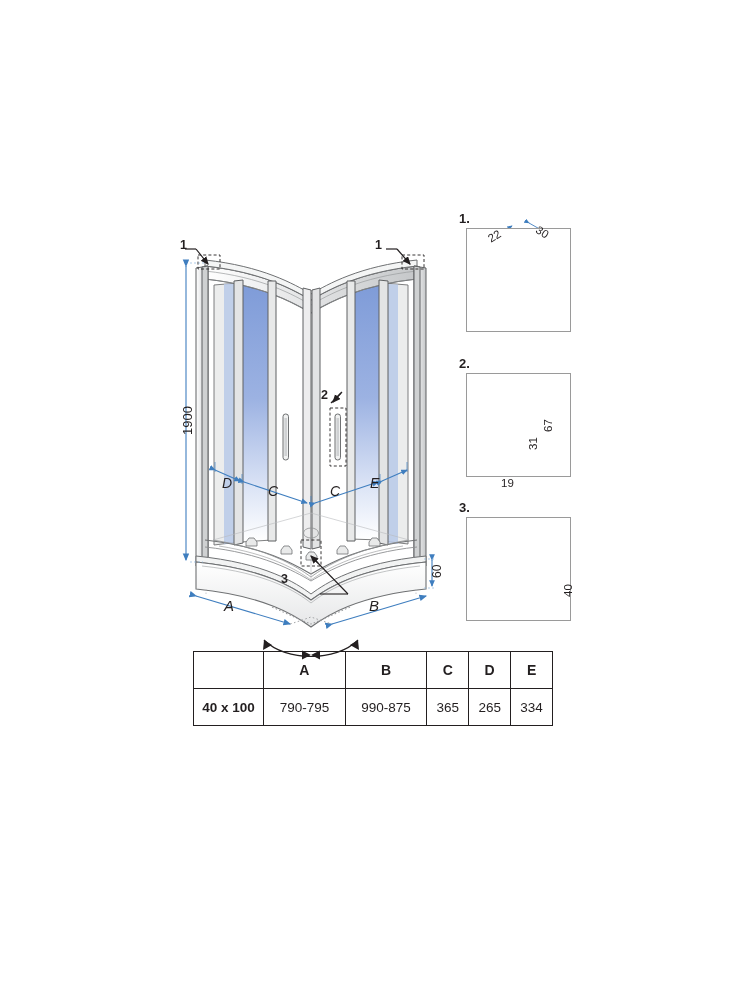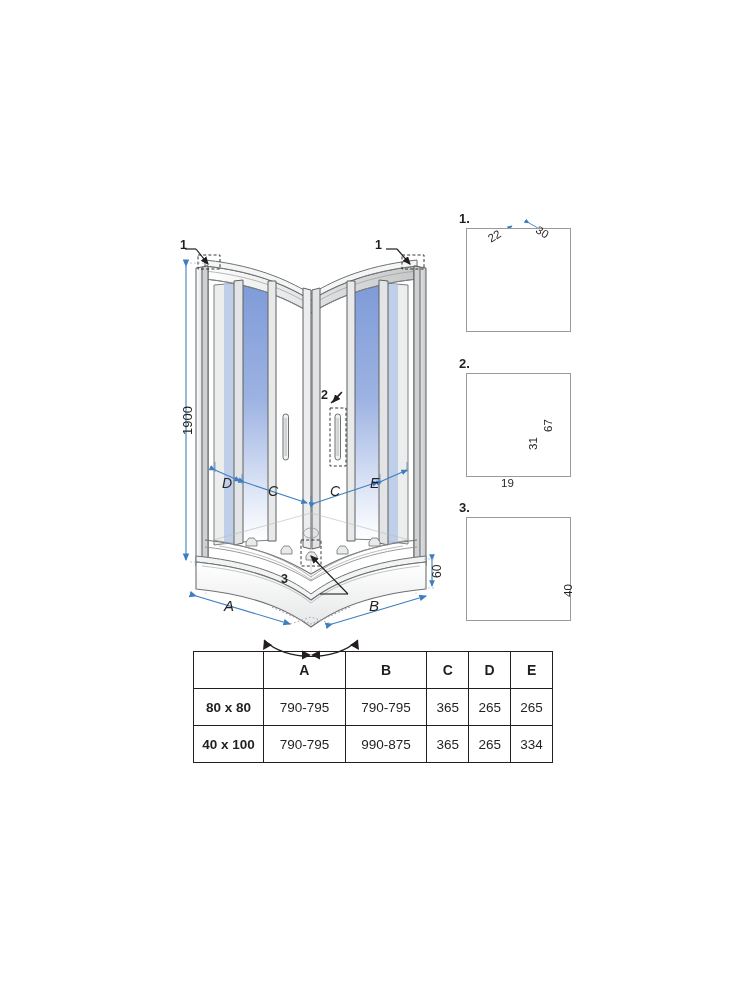--- a/index.html
+++ b/index.html
@@ -334,28 +334,20 @@
     <tbody>
         <tr>
       <th class="c0"></th>
       <th class="c1">A</th>
       <th class="c2">B</th>
       <th class="c3">C</th>
       <th class="c4">D</th>
       <th class="c5">E</th>
     </tr>
     <tr>
-      <td class="rowhdr">80 x 80</td>
-      <td>790-795</td>
-      <td>790-795</td>
-      <td>365</td>
-      <td>265</td>
-      <td>265</td>
-    </tr>
-    <tr>
       <td class="rowhdr">40 x 100</td>
       <td>790-795</td>
       <td>990-875</td>
       <td>365</td>
       <td>265</td>
       <td>334</td>
     </tr>
   </tbody>
     </table>
 

